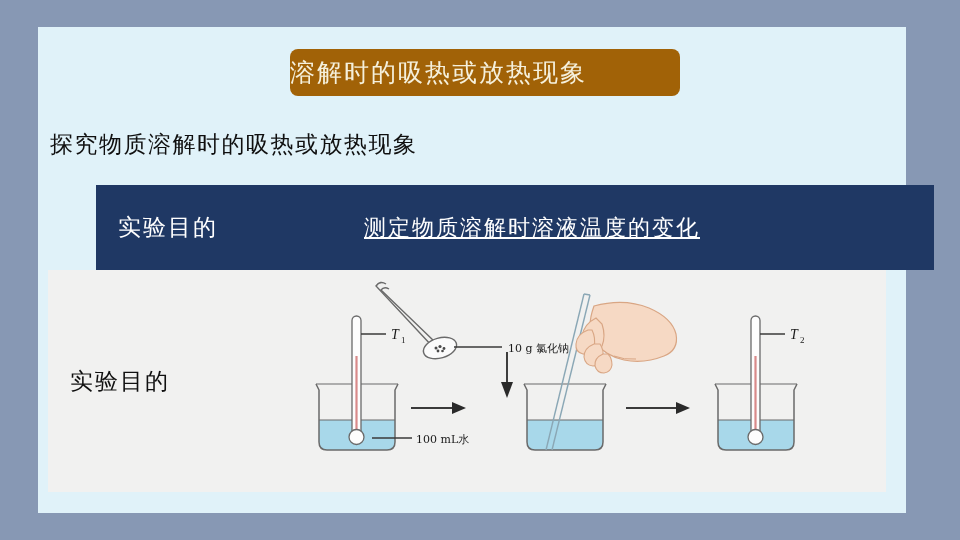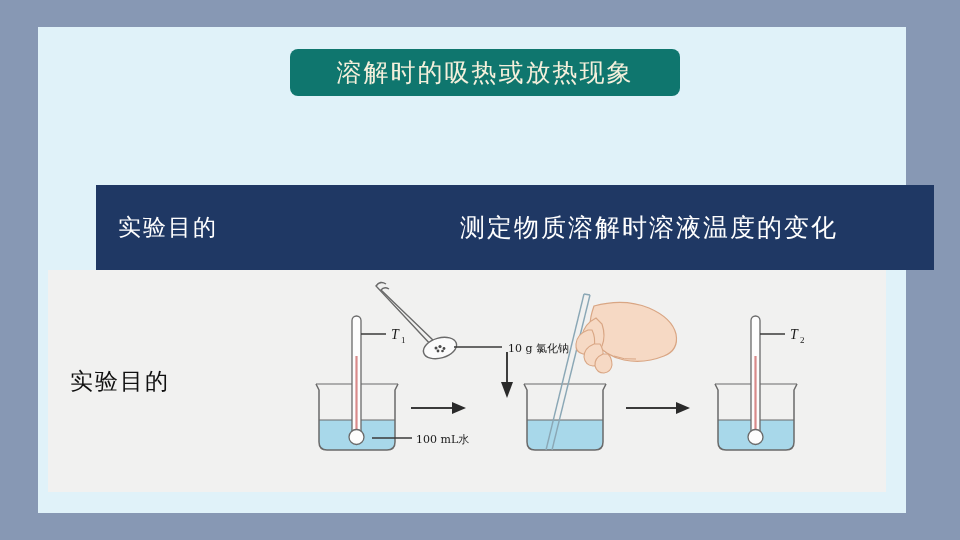--- a/index.html
+++ b/index.html
@@ -33,25 +33,25 @@
     background: #e0f2f9;
   }
 
   
   .title-banner {
     position: absolute;
     left: 252px;
     top: 22px;
     width: 390px;
     height: 47px;
-    background: #0f766e;
+    background: #a16207;
     border-radius: 8px;
     display: flex;
     align-items: center;
-    justify-content: center;
+    justify-content: flex-start;
   }
 
   .title-banner-text {
     color: #f5f0dc;
     font-size: 25px;
     letter-spacing: 2px;
     font-family: "DejaVu Serif", "Liberation Serif", serif;
     white-space: nowrap;
   }
 
@@ -92,25 +92,26 @@
     color: #ffffff;
     font-size: 23px;
     letter-spacing: 2px;
     white-space: nowrap;
     font-family: "DejaVu Serif", "Liberation Serif", serif;
   }
 
   .row-purpose .value-cell {
     flex: 1;
     color: #ffffff;
-    font-size: 25px;
-    letter-spacing: 2px;
-    white-space: nowrap;
-    text-align: center;
-    font-family: "DejaVu Serif", "Liberation Serif", serif;
+    font-size: 22px;
+    letter-spacing: 2px;
+    white-space: nowrap;
+    text-align: left;
+    font-family: "DejaVu Serif", "Liberation Serif", serif;
+    text-decoration: underline;
   }
 
   .row-steps {
     position: relative;
     width: 100%;
     height: 222px;
     background: #f1f1f0;
     display: flex;
     align-items: center;
   }
@@ -158,20 +159,21 @@
 </head>
 <body>
 
 <div class="slide-frame">
   <div class="slide-canvas">
 
     <div class="title-banner">
       <span class="title-banner-text">溶解时的吸热或放热现象</span>
     </div>
 
+    <div class="subtitle">探究物质溶解时的吸热或放热现象</div>
 
     <div class="content-table">
 
       <div class="row-purpose">
         <div class="label-cell">实验目的</div>
         <div class="value-cell">测定物质溶解时溶液温度的变化</div>
       </div>
 
       <div class="row-steps">
         <div class="label-cell">实验目的</div>

